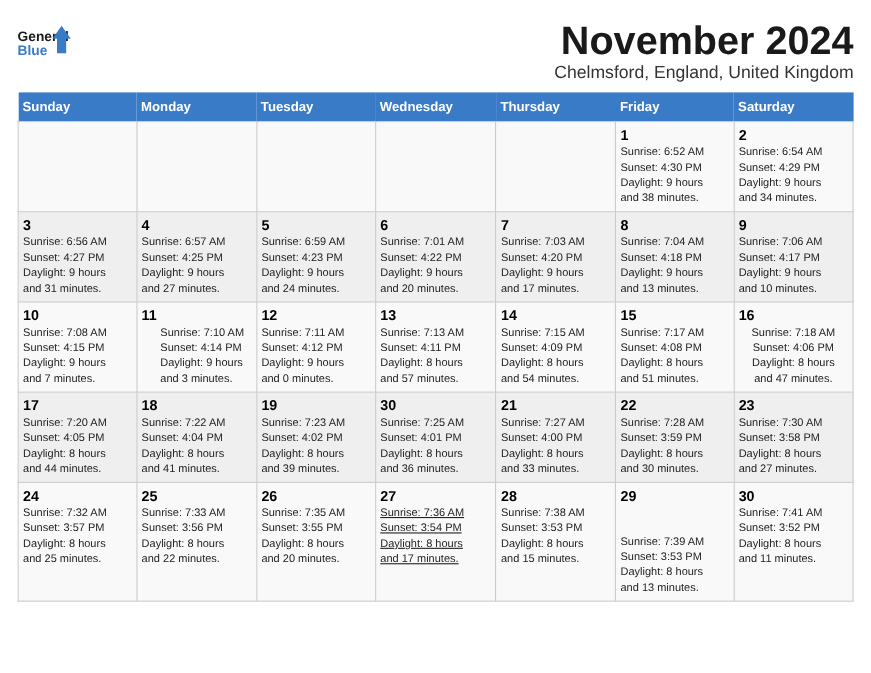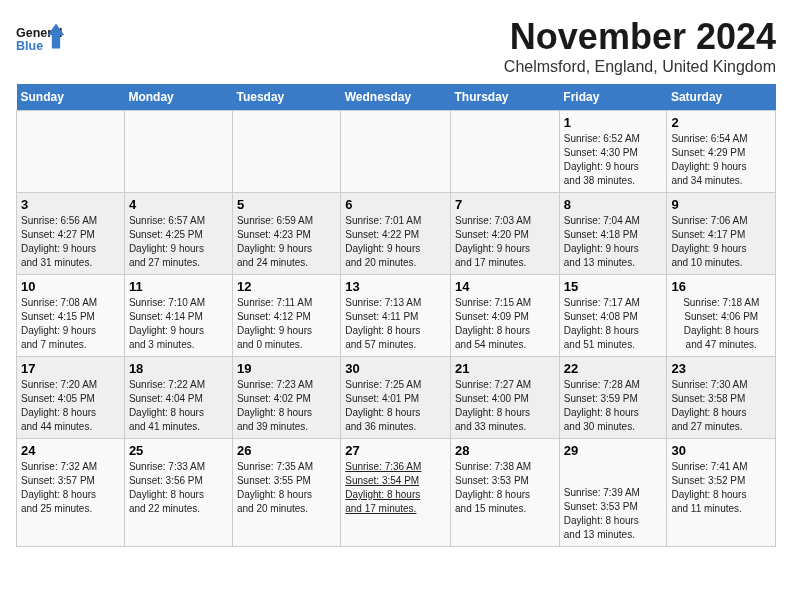--- a/index.html
+++ b/index.html
@@ -179,21 +179,21 @@
       <tr>
         <td>
           <div class="day-num">10</div>
           <div class="day-detail" style="white-space: pre-line;">Sunrise: 7:08 AM
 Sunset: 4:15 PM
 Daylight: 9 hours
 and 7 minutes.</div>
         </td>
         <td>
           <div class="day-num">11</div>
-          <div class="day-detail" style="white-space: pre-line;">Sunrise: 7:10 AM
+          <div class="day-detail" style="white-space: pre-line; margin-left: 17px;">Sunrise: 7:10 AM
 Sunset: 4:14 PM
 Daylight: 9 hours
 and 3 minutes.</div>
         </td>
         <td>
           <div class="day-num">12</div>
           <div class="day-detail" style="white-space: pre-line;">Sunrise: 7:11 AM
 Sunset: 4:12 PM
 Daylight: 9 hours
 and 0 minutes.</div>

